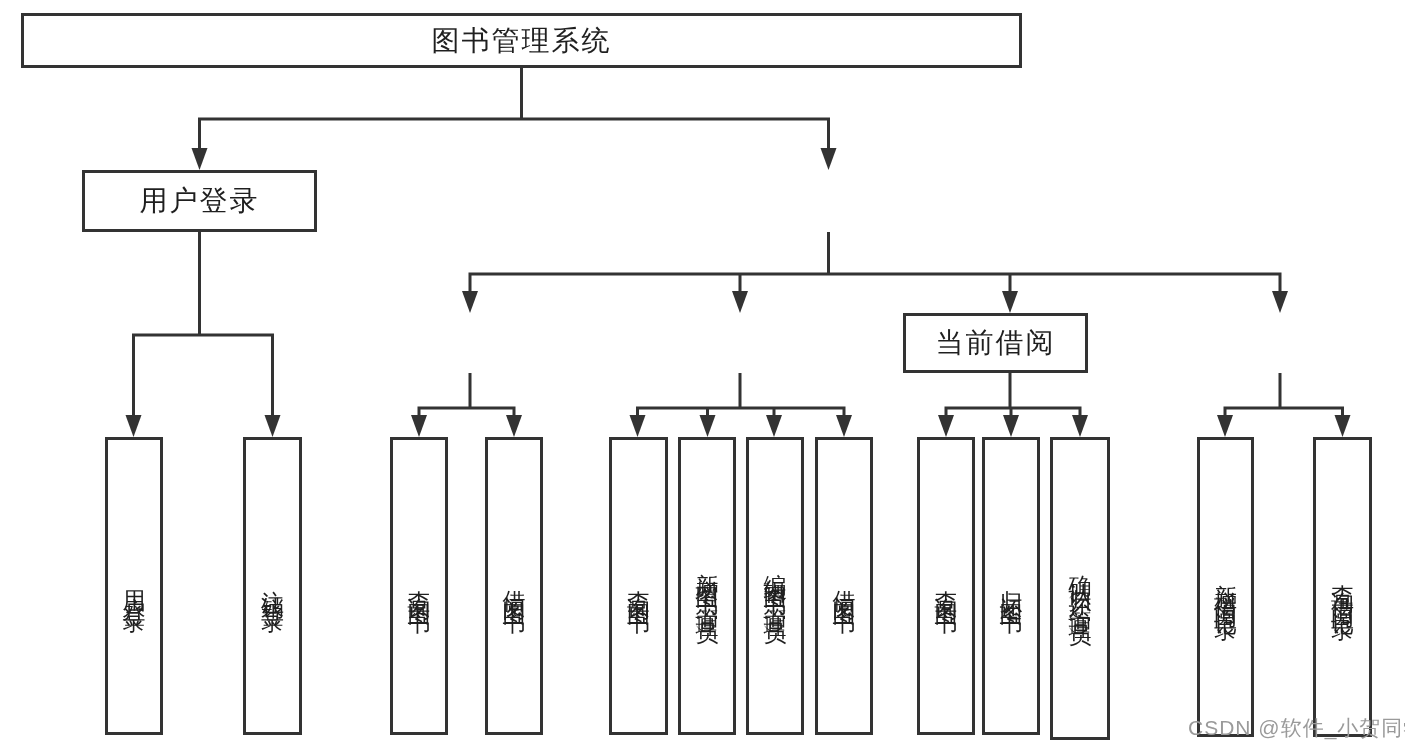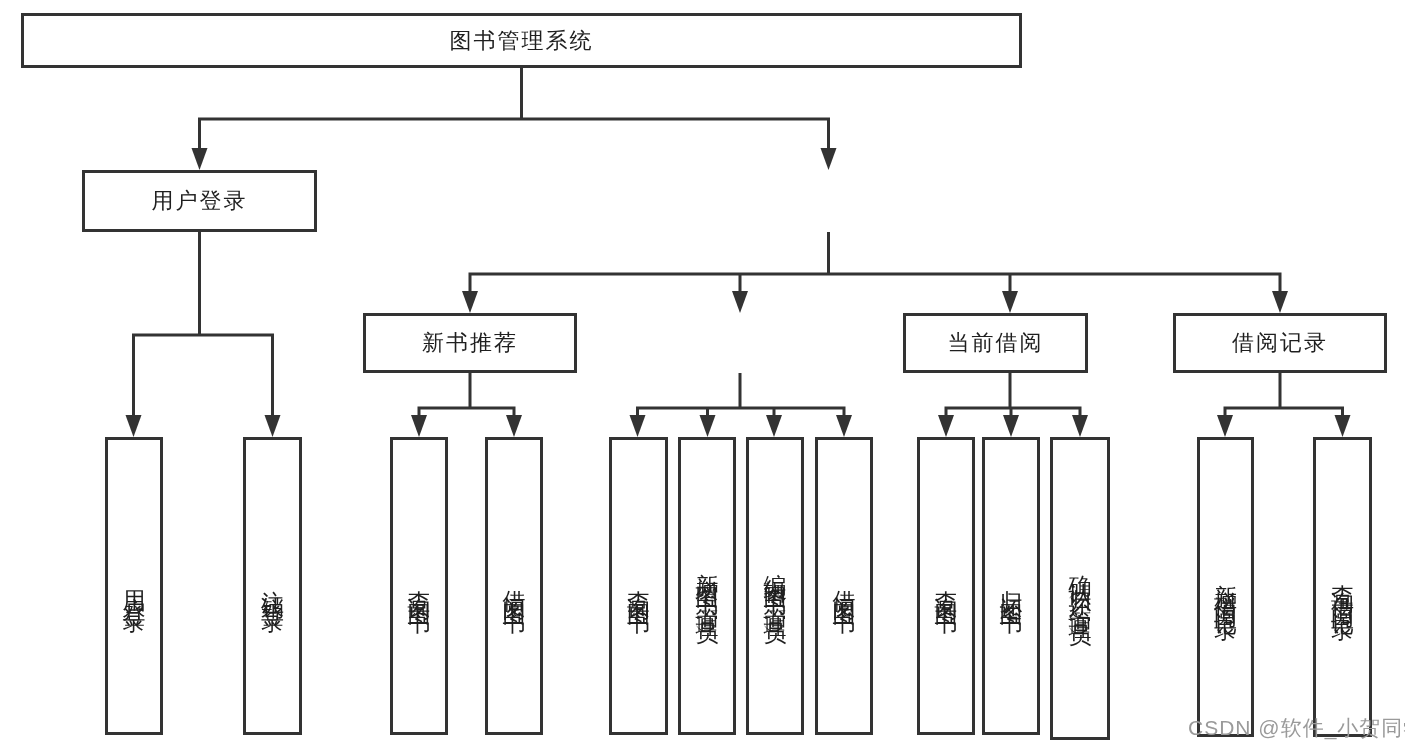--- a/index.html
+++ b/index.html
@@ -25,21 +25,21 @@
   .connectors polygon{fill:var(--line);stroke:none;}
   .box{
     position:absolute;
     background:var(--box-bg);
     border:3px solid var(--line);
     display:flex;align-items:center;justify-content:center;
     color:var(--text);
     text-align:center;
   }
   .box.h{
-    font-size:22px;
+    font-size:28px;
     letter-spacing:2px;
     white-space:nowrap;
   }
   .box.v{
     writing-mode:vertical-rl;
     text-orientation:mixed;
     font-size:23px;
     letter-spacing:7px;
     line-height:1;
   }
@@ -112,23 +112,21 @@
       <polygon points="1072,415 1088,415 1080,437"></polygon>
       <polygon points="1217,415 1233,415 1225,437"></polygon>
       <polygon points="1334.5,415 1350.5,415 1342.5,437"></polygon>
     </g>
   </svg>
 
   <div class="box h" style="left:21px;top:13px;width:1001px;height:55px">图书管理系统</div>
 
   <div class="box h" style="left:82px;top:170px;width:235px;height:62px">用户登录</div>
 
-  <div class="box h" style="left:363px;top:313px;width:214px;height:60px">新书推荐</div>
   <div class="box h" style="left:903px;top:313px;width:185px;height:60px">当前借阅</div>
-  <div class="box h" style="left:1173px;top:313px;width:214px;height:60px">借阅记录</div>
 
   <div class="box v" style="left:105px;top:437px;width:58px;height:298px">用户登录</div>
   <div class="box v" style="left:243px;top:437px;width:59px;height:298px">注销登录</div>
 
   <div class="box v" style="left:390px;top:437px;width:58px;height:298px">查询图书</div>
   <div class="box v" style="left:485px;top:437px;width:58px;height:298px">借阅图书</div>
 
   <div class="box v" style="left:609px;top:437px;width:59px;height:298px">查询图书</div>
   <div class="box v" style="left:678px;top:437px;width:58px;height:298px">新增图书（管理员）</div>
   <div class="box v" style="left:746px;top:437px;width:58px;height:298px">编辑图书（管理员）</div>

